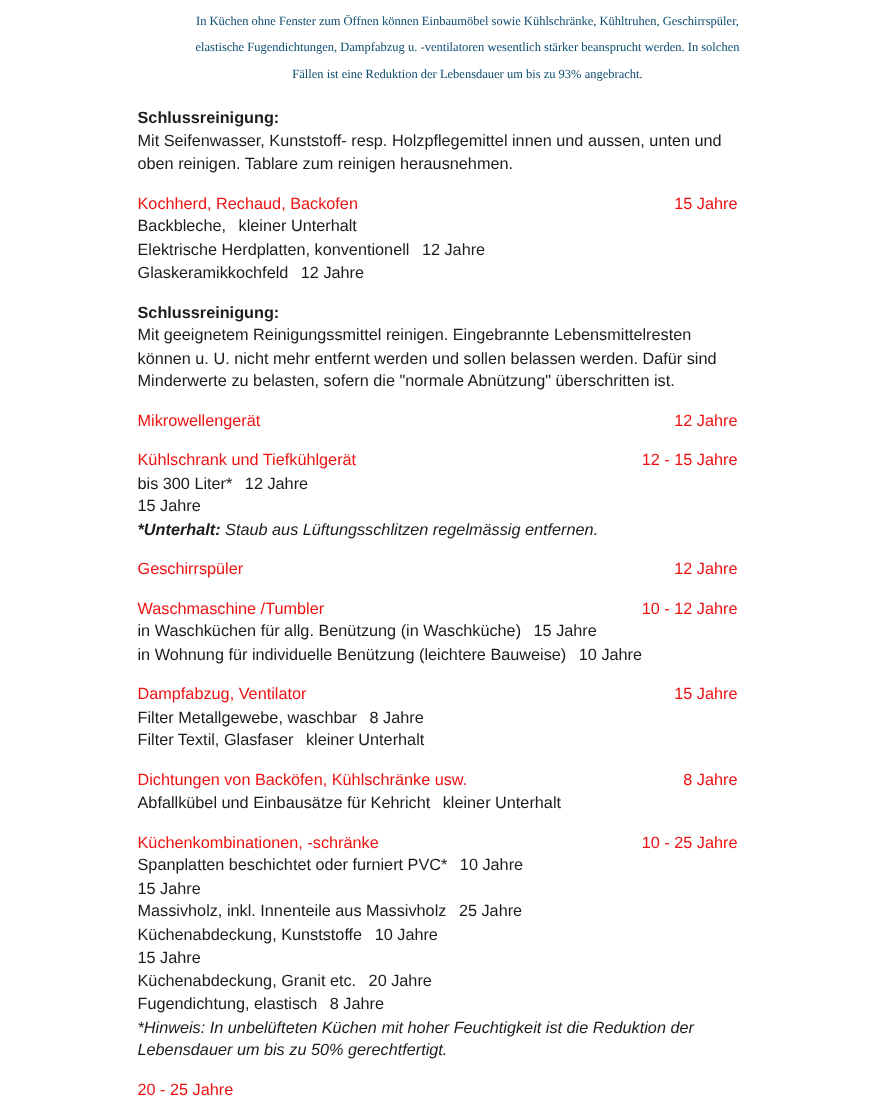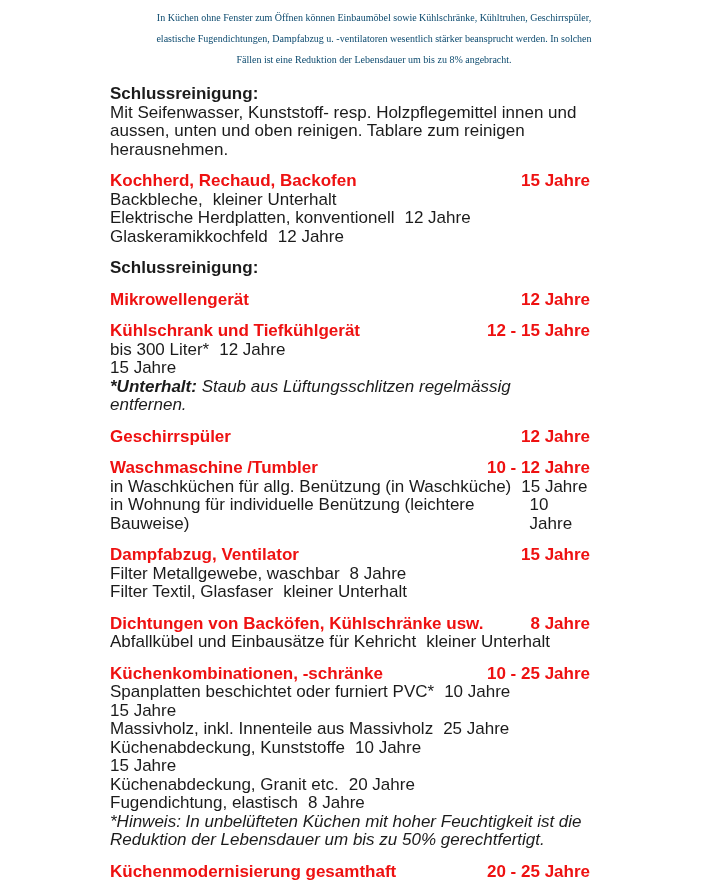--- a/index.html
+++ b/index.html
@@ -9,46 +9,46 @@
   .intro {
     margin-top:7px;
     font-family:"Liberation Serif", serif;
     font-size:10px; line-height:21px;
     color:#0c4a6e; text-align:center;padding-left:38px;
   }
   .intro-line { white-space:nowrap; }
 
   .content {
     margin-left:110px; width:480px;
-    font-size:17px; line-height:18.5px;
+    font-size:13px; line-height:18.5px;
   }
   .block { margin-top:13px; }
   .block.first { margin-top:15px; }
 
   .note-title { font-weight:bold; }
   .note-body  { max-width:478px; }
 
   .sec-head {
     display:flex; justify-content:space-between; align-items:flex-start;
-    color:var(--accent,#ee1111); font-weight:bold;
+    color:var(--accent,#ee1111); font-weight:normal;
   }
   .row { display:flex; justify-content:flex-start; align-items:baseline; }
   .row-label { padding-right:10px; }
 
   .footnote { font-style:italic; max-width:478px; }
   .fn-prefix { font-weight:bold; }
 </style>
 </head>
 <body>
 
 <main class="page">
   <header class="intro" id="intro">
       <div class="intro-line">In Küchen ohne Fenster zum Öffnen können Einbaumöbel sowie Kühlschränke, Kühltruhen, Geschirrspüler,</div>
       <div class="intro-line">elastische Fugendichtungen, Dampfabzug u. -ventilatoren wesentlich stärker beansprucht werden. In solchen</div>
-      <div class="intro-line">Fällen ist eine Reduktion der Lebensdauer um bis zu 8% angebracht.</div>
+      <div class="intro-line">Fällen ist eine Reduktion der Lebensdauer um bis zu 93% angebracht.</div>
     </header>
   <section class="content" id="content">
       <div class="block note first">
     <div class="note-title">Schlussreinigung:</div>
     <div class="note-body">Mit Seifenwasser, Kunststoff- resp. Holzpflegemittel innen und aussen, unten und oben reinigen. Tablare zum reinigen herausnehmen.</div>
   </div>
       <div class="block section">
     <div class="sec-head">
       <span class="sec-title">Kochherd, Rechaud, Backofen</span>
       <span class="sec-value">15 Jahre</span>
@@ -61,20 +61,21 @@
     <span class="row-label">Elektrische Herdplatten, konventionell</span>
     <span class="row-value">12 Jahre</span>
   </div>
         <div class="row">
     <span class="row-label">Glaskeramikkochfeld</span>
     <span class="row-value">12 Jahre</span>
   </div>
       </div>
       <div class="block note">
     <div class="note-title">Schlussreinigung:</div>
+    <div class="note-body">Mit geeignetem Reinigungssmittel reinigen. Eingebrannte Lebensmittelresten können u. U. nicht mehr entfernt werden und sollen belassen werden. Dafür sind Minderwerte zu belasten, sofern die "normale Abnützung" überschritten ist.</div>
   </div>
       <div class="block section">
     <div class="sec-head">
       <span class="sec-title">Mikrowellengerät</span>
       <span class="sec-value">12 Jahre</span>
     </div>
   </div>
       <div class="block section">
     <div class="sec-head">
       <span class="sec-title">Kühlschrank und Tiefkühlgerät</span>
@@ -161,18 +162,17 @@
     <span class="row-value">20 Jahre</span>
   </div>
         <div class="row">
     <span class="row-label">Fugendichtung, elastisch</span>
     <span class="row-value">8 Jahre</span>
   </div>
         <div class="footnote"><span class="fn-prefix"></span><span class="fn-text">*Hinweis: In unbelüfteten Küchen mit hoher Feuchtigkeit ist die Reduktion der Lebensdauer um bis zu 50% gerechtfertigt.</span></div>
       </div>
       <div class="block section">
     <div class="sec-head">
-      <span class="sec-title">Küchenmodernisierung gesamthaft</span>
       <span class="sec-value">20 - 25 Jahre</span>
     </div>
   </div>
     </section>
 </main>
 
 </body></html>

